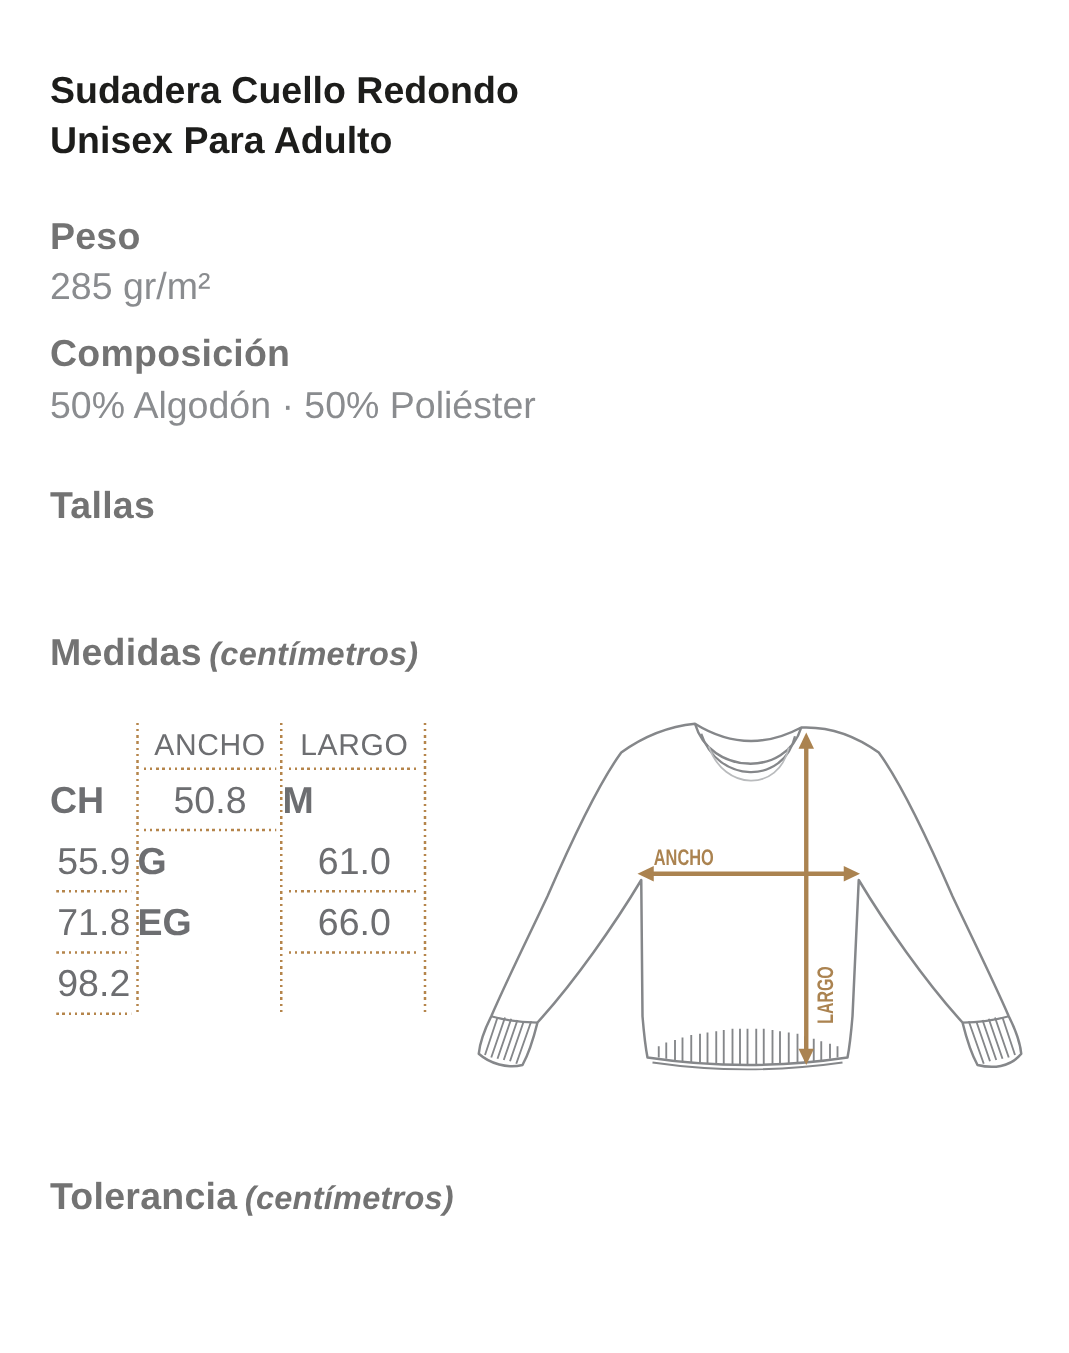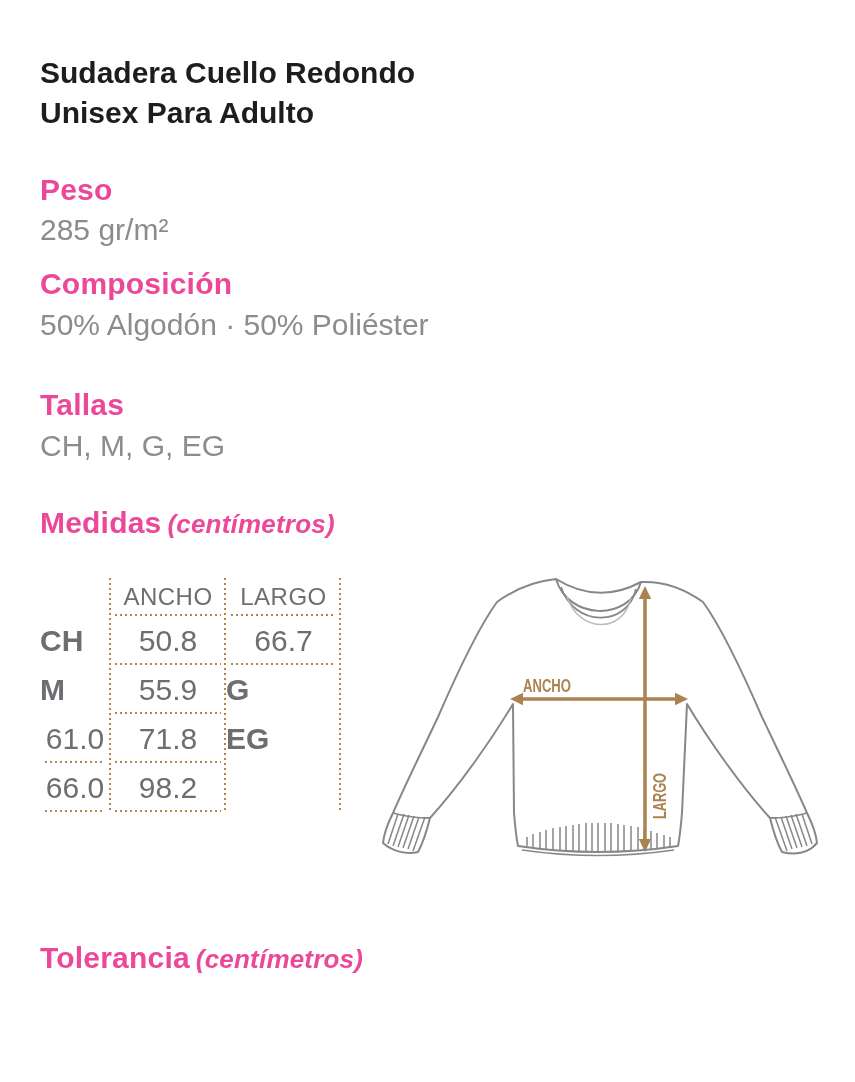--- a/index.html
+++ b/index.html
@@ -1,20 +1,20 @@
 <!DOCTYPE html>
 <html><head>
 <meta charset="utf-8">
 <style>
   html,body{margin:0;padding:0;background:#ffffff;}
   body{width:855px;height:1082px;overflow:hidden;
        font-family:"Liberation Sans",sans-serif;}
   .page{position:relative;width:855px;height:1082px;background:#fff;}
 
-  .h{position:absolute;left:40px;font-weight:bold;font-size:30px;color:#ec4899;
+  .h{position:absolute;left:40px;font-weight:bold;font-size:30px;color:#737373;
      letter-spacing:.2px;white-space:nowrap;}
   .v{position:absolute;left:40px;font-size:30px;color:#8a8c8f;white-space:nowrap;}
   .title{position:absolute;left:40px;top:53px;font-weight:bold;font-size:30px;
          line-height:40px;color:#1d1d1b;white-space:pre-line;}
   .unit{font-style:italic;font-size:26px;margin-left:6px;}
 
   
   .sizes-table{position:absolute;left:40px;top:578px;width:301px;height:234px;
     display:grid;grid-template-columns:70px 116px 115px;
     grid-template-rows:38px repeat(4,49px);}
@@ -42,38 +42,36 @@
   <div class="title">Sudadera Cuello Redondo
 Unisex Para Adulto</div>
 
   <div class="h" style="top:173px">Peso</div>
   <div class="v" style="top:213px">285 gr/m²</div>
 
   <div class="h" style="top:267px">Composición</div>
   <div class="v" style="top:308px">50% Algodón · 50% Poliéster</div>
 
   <div class="h" style="top:388px">Tallas</div>
-  <div class="v" style="top:429px">CH, M, G, EG</div>
 
   <div class="h" style="top:506px">
     <span>Medidas</span><em class="unit">(centímetros)</em>
   </div>
 
   <div class="sizes-table">
     <div class="vline" style="left:69px"></div>
     <div class="vline" style="left:184px"></div>
     <div class="vline" style="left:299px"></div>
 
     <div class="c corner"></div>
     <div class="c head">ANCHO</div>
     <div class="c head">LARGO</div>
 
     <div class="c lab">CH</div>
     <div class="c val">50.8</div>
-    <div class="c val">66.7</div>
 
     <div class="c lab">M</div>
     <div class="c val">55.9</div>
 
     <div class="c lab">G</div>
     <div class="c val">61.0</div>
     <div class="c val">71.8</div>
 
     <div class="c lab">EG</div>
     <div class="c val">66.0</div>

